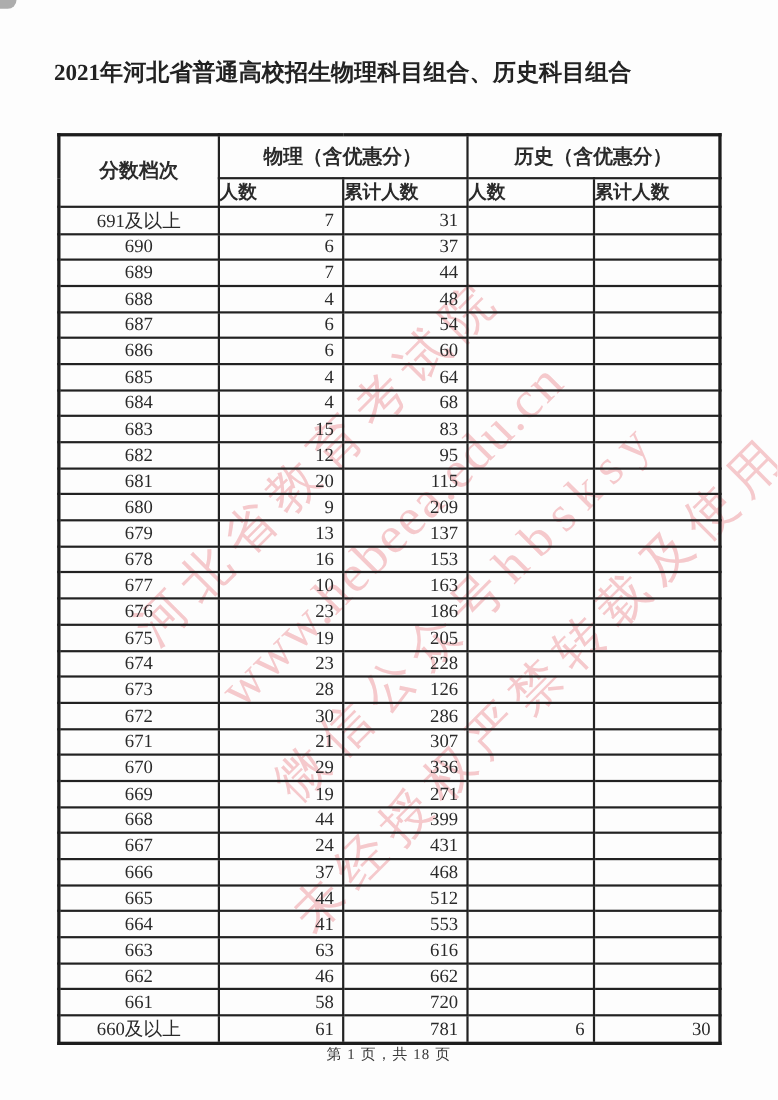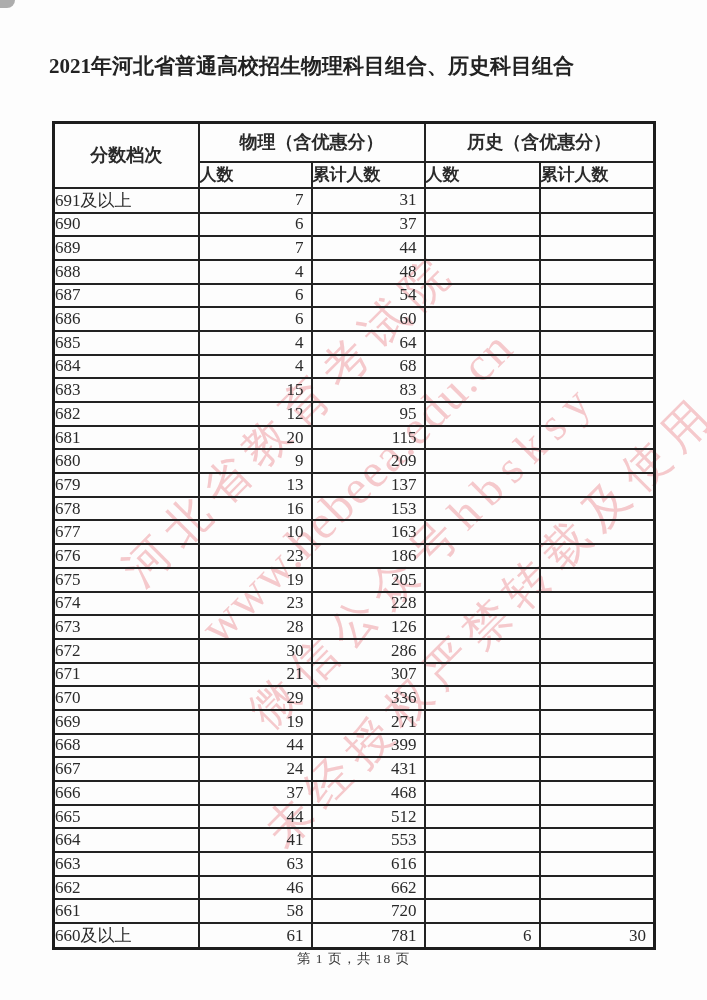--- a/index.html
+++ b/index.html
@@ -66,21 +66,21 @@
   .score-table th, .score-table td {
     border: 2px solid #222222;
     font-size: 17px;
     overflow: hidden;
     white-space: nowrap;
   }
   .score-table { border: 3px solid #1d1d1d; }
   .score-table thead tr.group-row th { height: 39px; font-size: 18px; font-weight: bold; text-align: center; vertical-align: middle; }
   .score-table thead tr.sub-row th { height: 26px; font-size: 17px; font-weight: bold; text-align: left; vertical-align: middle; }
   .score-table td { height: 23.7px; vertical-align: middle; }
-  .score-table td.c-score { text-align: left; }
+  .score-table td.c-score { text-align: center; }
   .score-table td.c-num { text-align: right; padding-right: 7px; }
   .footer {
     position: absolute;
     top: 950px; left: 0; width: 707px;
     text-align: center;
     font-size: 13.5px;
     color: #3a3a3a;
     z-index: 2;
     letter-spacing: 1px;
   }

